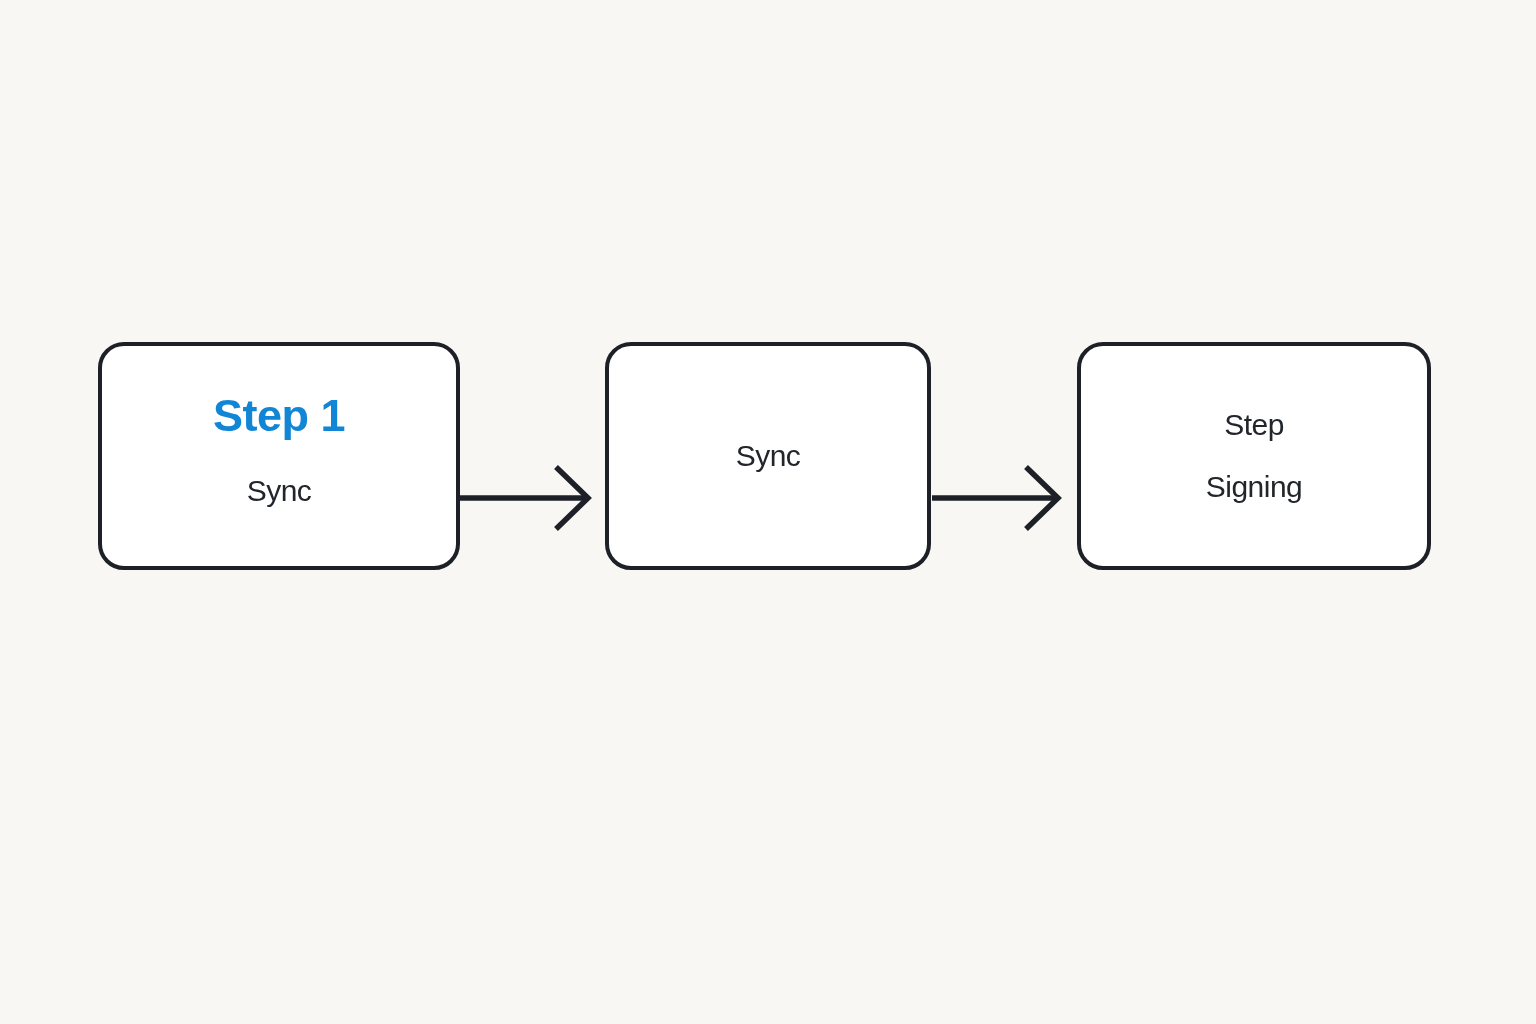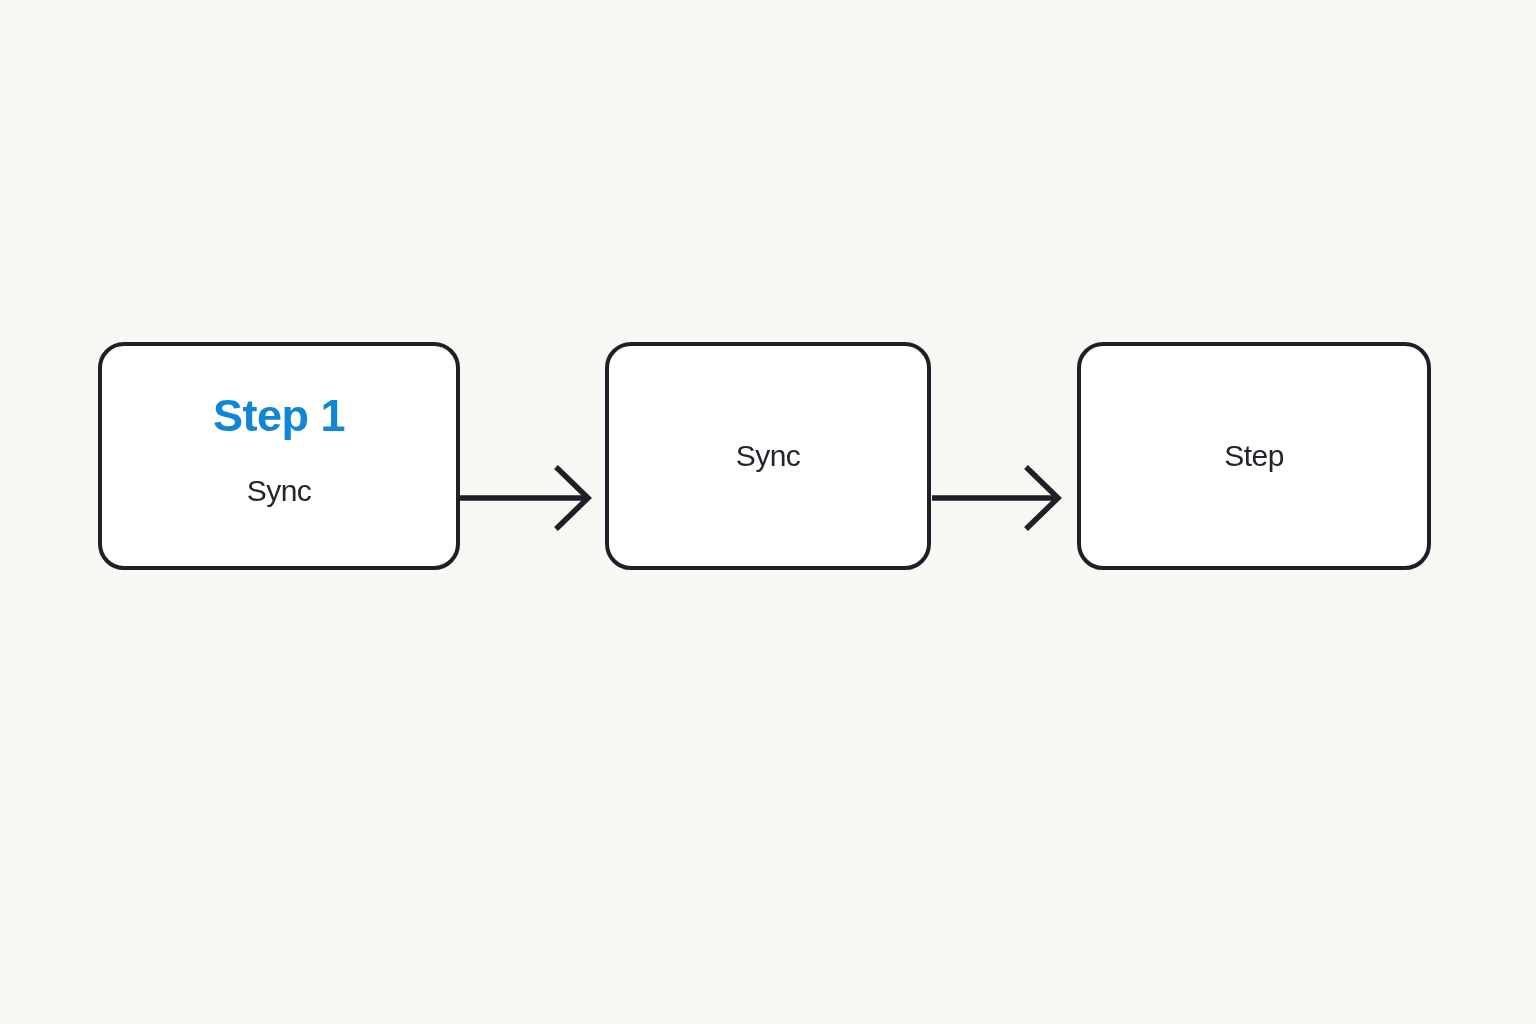--- a/index.html
+++ b/index.html
@@ -71,20 +71,21 @@
     <div class="step-label">Step 1</div>
     <div class="step-title">Sync</div>
   </div>
 
   <div class="step-box b2">
     <div class="step-title">Sync</div>
   </div>
 
   <div class="step-box b3">
     <div class="step-title">Step</div>
+    <div class="step-title">Signing</div>
   </div>
 
   <svg class="arrows" viewBox="0 0 1536 1024" xmlns="http://www.w3.org/2000/svg">
     <g stroke="#1d2127" stroke-width="5.5" fill="none" stroke-linecap="butt" stroke-linejoin="miter">
       <path d="M460 498 H 585"></path>
       <path d="M556 467 L 588 498 L 556 529"></path>
     </g>
     <g stroke="#1d2127" stroke-width="5.5" fill="none" stroke-linecap="butt" stroke-linejoin="miter">
       <path d="M932 498 H 1055 "></path>
       <path d="M1026 467 L 1058 498 L 1026 529"></path>

